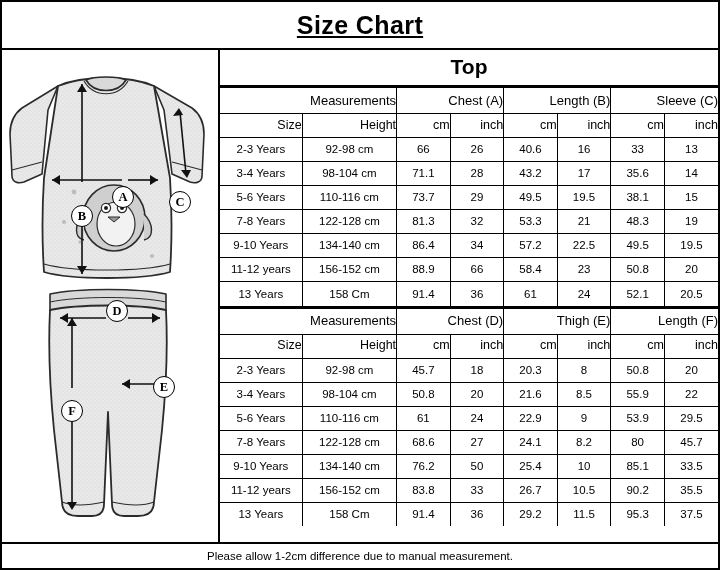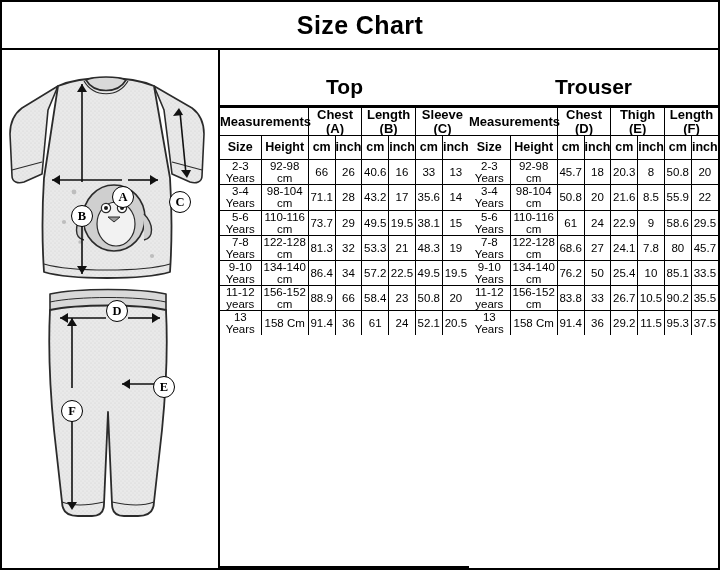--- a/index.html
+++ b/index.html
@@ -25,20 +25,21 @@
     flex-direction: column;
   }
   
   #title-bar {
     height: 48px;
     border-bottom: 2px solid #000;
     display: flex;
     align-items: center;
     justify-content: center;
     flex: 0 0 auto;
+    text-decoration: underline;
   }
   #title-bar .title-text {
     font-size: 25px;
     font-weight: bold;
     letter-spacing: 0.4px;
   }
   
   #body-area {
     flex: 1 1 auto;
     display: flex;
@@ -49,23 +50,22 @@
     width: 218px;
     flex: 0 0 218px;
     border-right: 2px solid #000;
     position: relative;
     background: #fff;
     overflow: hidden;
   }
   #tables {
     flex: 1 1 auto;
     display: flex;
-    flex-direction: row;
+    flex-direction: column;
     min-width: 0;
-    margin-top: 20px;
   }
   
   .section-header {
     text-align: center;
     font-size: 21px;
     font-weight: bold;
     padding: 5px 0 6px;
     border-bottom: 2px solid #000;
     background: #fff;
   }
@@ -78,21 +78,22 @@
   }
   table.chart th, table.chart td {
     border: 1px solid #000;
     text-align: center;
     padding: 0;
     height: 24px;
     font-weight: normal;
     line-height: 1.05;
   }
   table.chart th {
-    font-weight: bold;
+    font-weight: normal;
+    text-align: right;
   }
   table.chart tr.group-row th {
     font-size: 13px;
     height: 26px;
   }
   table.chart tr.sub-row th {
     font-size: 12.5px;
     height: 24px;
   }
   table.chart td.first-col {
@@ -348,21 +349,20 @@
               <td>61</td>
               <td>24</td>
               <td>52.1</td>
               <td>20.5</td>
             </tr>
           </tbody>
         </table>
       </div>
 
       <div class="tbl-wrap">
-        <div class="section-header">Trouser</div>
         <table class="chart">
           <colgroup>
             <col style="width:13.5%">
               <col style="width:15.5%">
             <col style="width:8.8%">
               <col style="width:8.8%">
             <col style="width:8.8%">
               <col style="width:8.8%">
             <col style="width:8.8%">
               <col style="width:8.8%">
@@ -406,30 +406,30 @@
               <td>55.9</td>
               <td>22</td>
             </tr>
             <tr>
               <td class="first-col">5-6 Years</td>
               <td>110-116 cm</td>
               <td>61</td>
               <td>24</td>
               <td>22.9</td>
               <td>9</td>
-              <td>58.6</td>
+              <td>53.9</td>
               <td>29.5</td>
             </tr>
             <tr>
               <td class="first-col">7-8 Years</td>
               <td>122-128 cm</td>
               <td>68.6</td>
               <td>27</td>
               <td>24.1</td>
-              <td>7.8</td>
+              <td>8.2</td>
               <td>80</td>
               <td>45.7</td>
             </tr>
             <tr>
               <td class="first-col">9-10 Years</td>
               <td>134-140 cm</td>
               <td>76.2</td>
               <td>50</td>
               <td>25.4</td>
               <td>10</td>
@@ -456,14 +456,17 @@
               <td>95.3</td>
               <td>37.5</td>
             </tr>
           </tbody>
         </table>
       </div>
 
     </div>
   </div>
 
+  <div id="footer">
+    <span>Please allow 1-2cm difference due to manual measurement.</span>
+  </div>
 
 </div>
 
 </body></html>

